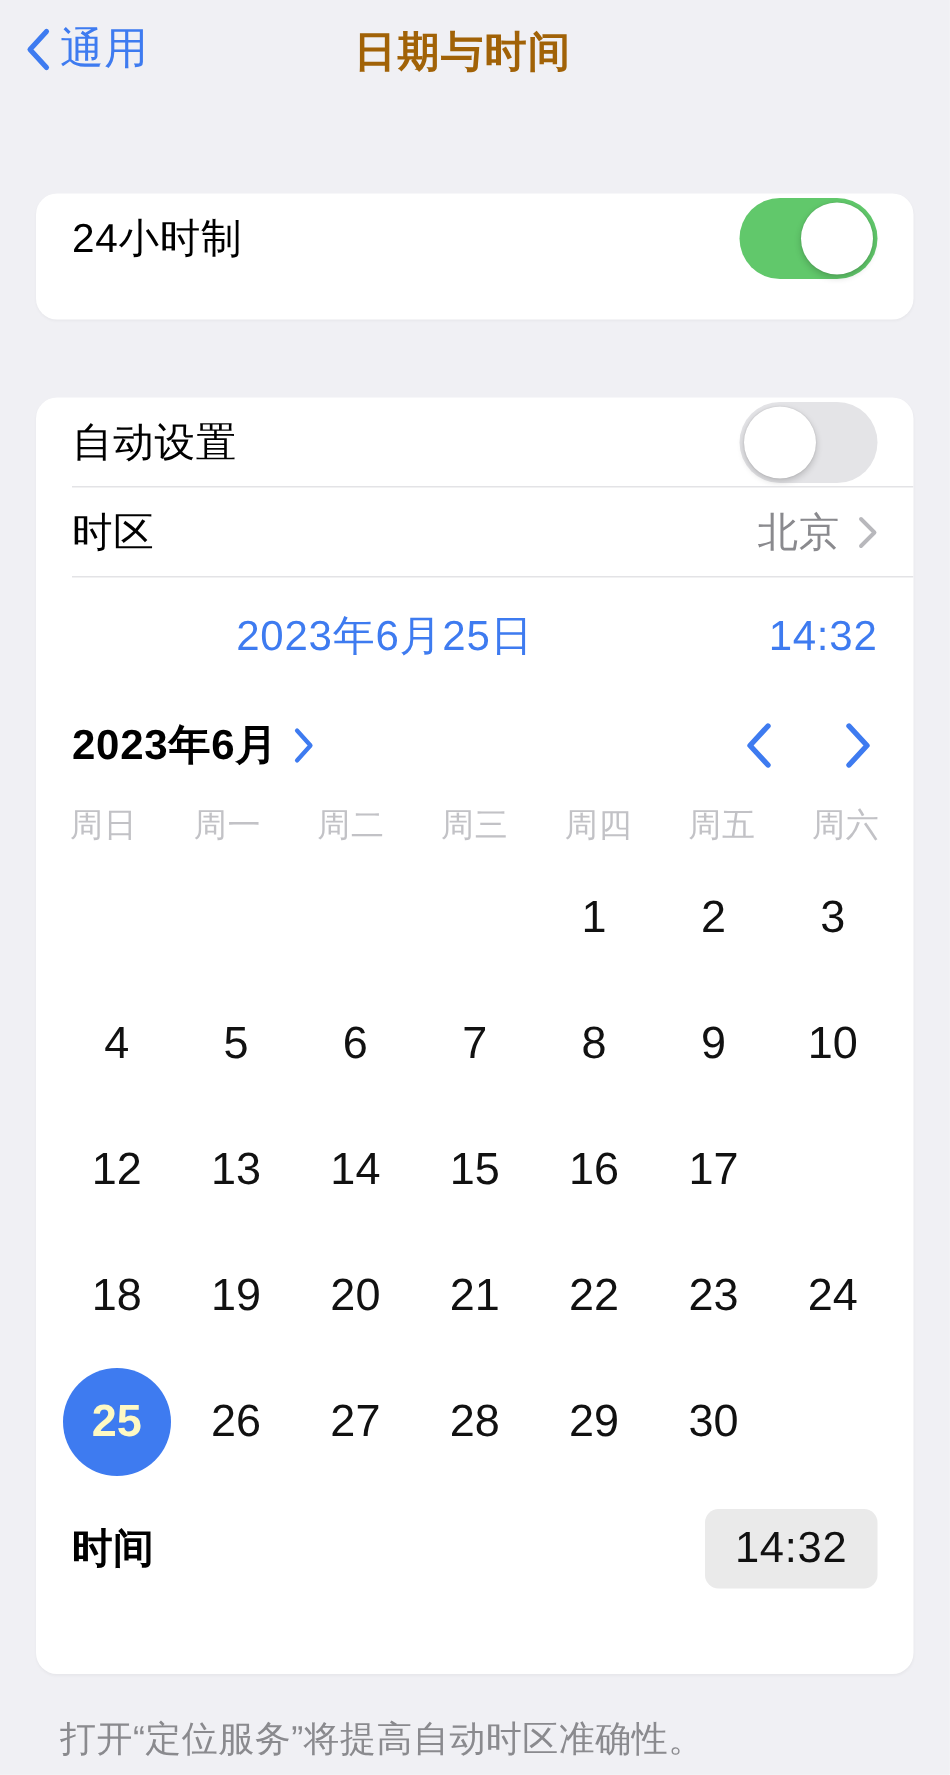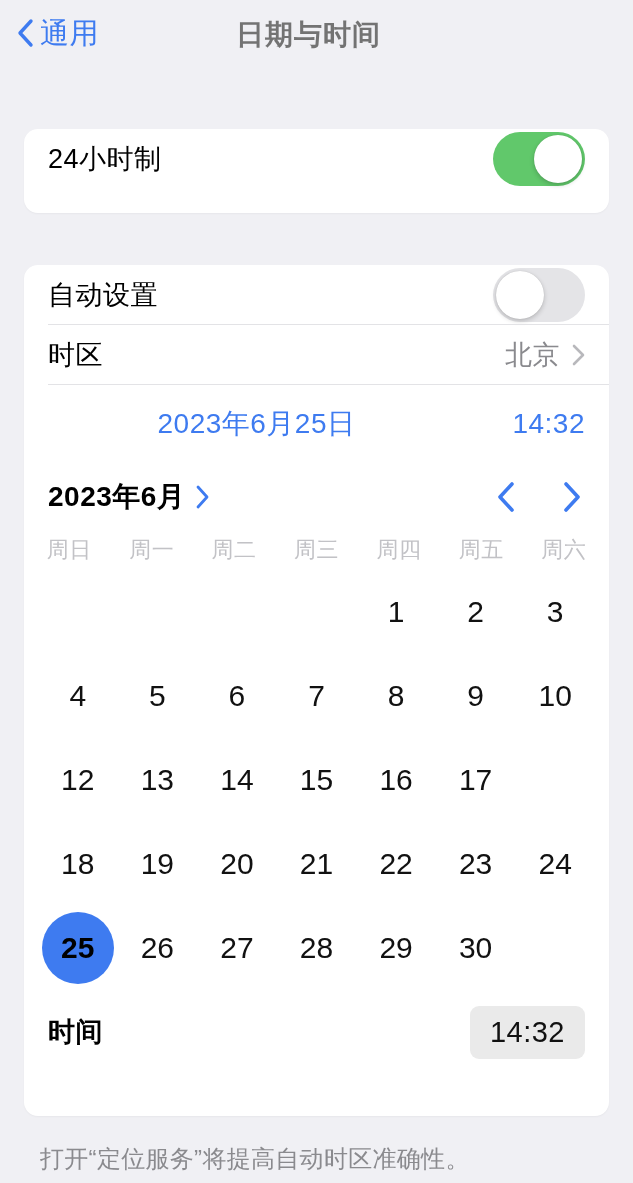--- a/index.html
+++ b/index.html
@@ -16,21 +16,21 @@
   .navbar { position: relative; height: 78px; }
   .back-btn {
     position: absolute; left: 10px; top: 14px;
     display: flex; align-items: center; gap: 6px;
     padding: 4px 6px; cursor: pointer;
   }
   .back-chevron { width: 18px; height: 30px; display: block; }
   .back-label { font-size: 29px; color: #3E7BF0; letter-spacing: 0.5px; line-height: 1; }
   .nav-title {
     position: absolute; left: 0; right: 16px; top: 16px;
-    text-align: center; font-size: 28px; font-weight: 700; color: #737373;
+    text-align: center; font-size: 28px; font-weight: 700; color: #a16207;
     letter-spacing: 1px;
   }
 
   
   .card {
     position: absolute; left: 24px; width: 585px;
     background: #FFFFFF; border-radius: 14px;
     box-shadow: 0 1px 2px rgba(0,0,0,0.04);
     overflow: hidden;
   }
@@ -104,21 +104,21 @@
     text-align: center; font-size: 22px; color: #C2C2C6; letter-spacing: 0.5px;
   }
   .week { margin-top: 10px; }
   .day {
     height: 74px; display: flex; align-items: center; justify-content: center;
     font-size: 30px; color: #111; cursor: pointer;
   }
   .day.empty { cursor: default; }
   .day .sel {
     width: 72px; height: 72px; border-radius: 50%;
-    background: #3E7BF0; color: #000000; font-weight: 700;
+    background: #3E7BF0; color: #fef9c3; font-weight: 700;
     display: flex; align-items: center; justify-content: center;
   }
 
   
   .time-row {
     position: relative; height: 86px; display: flex; align-items: center;
     justify-content: space-between; padding: 0 24px; margin-top: 4px;
   }
   .time-row .row-label { font-weight: 700; }
   .time-pill {

